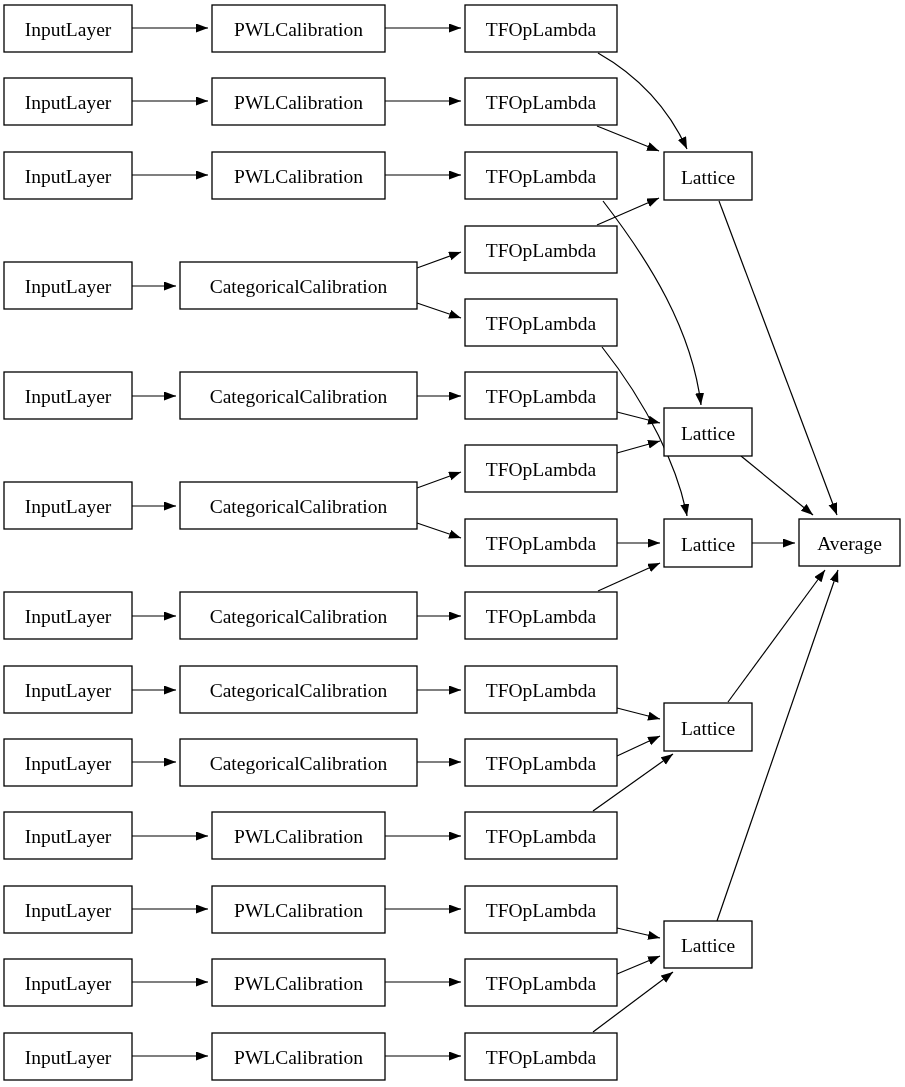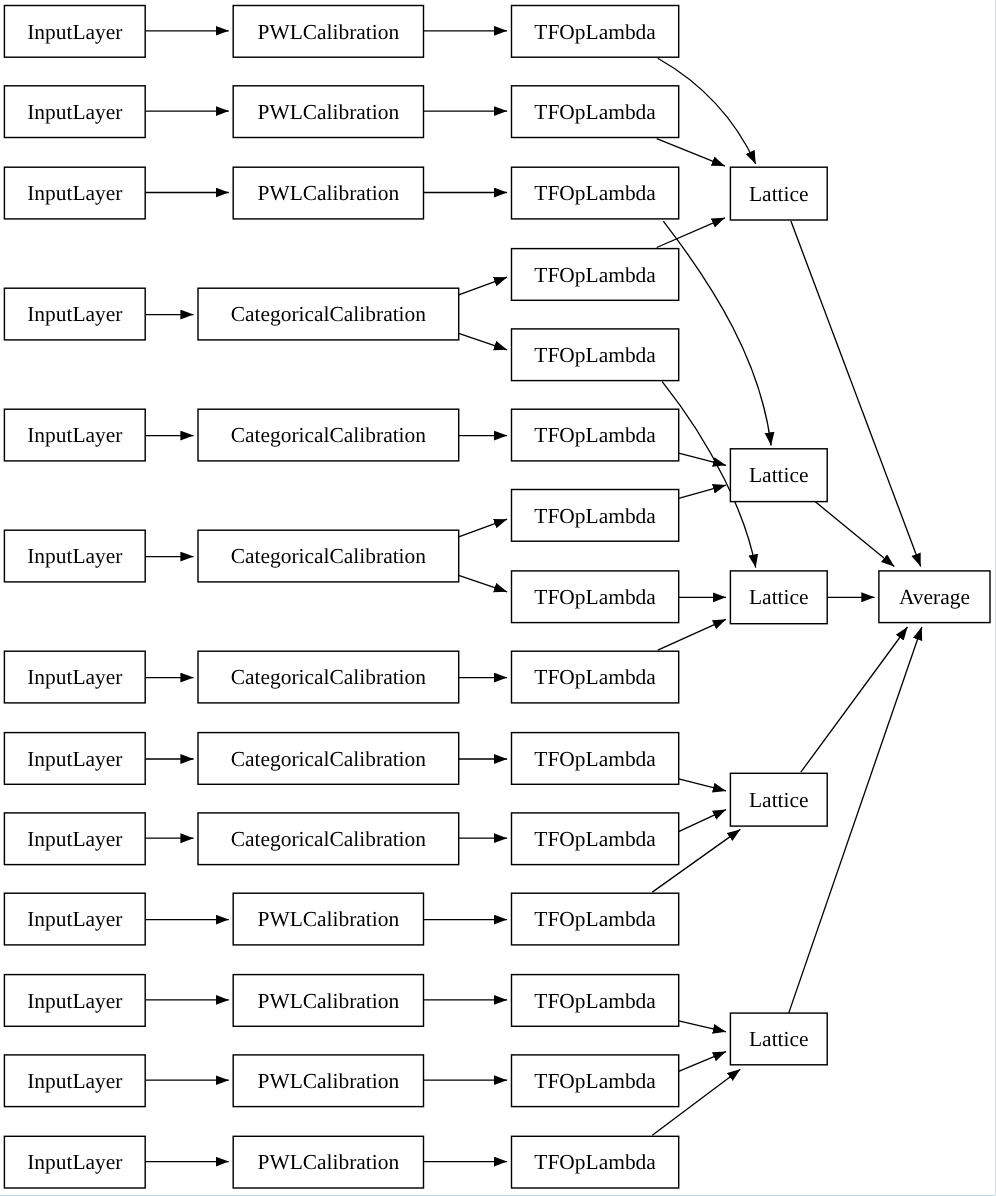--- a/index.html
+++ b/index.html
@@ -1,16 +1,16 @@
 <!DOCTYPE html>
 <html><head>
 <meta charset="utf-8">
 <style>
   html, body { margin: 0; padding: 0; background: #ffffff; }
-  .canvas-wrap { width: 905px; height: 1087px; background: #0369a1; }
+  .canvas-wrap { width: 905px; height: 1087px; background: #14532d; }
   .node-box   { }
   .node-label { text-anchor: middle; dominant-baseline: central;
                 font-family: "Liberation Serif", "DejaVu Serif", serif; }
   .edge       { fill: none; }
 </style>
 </head>
 <body>
 
 <div class="canvas-wrap">
   <svg id="graph" xmlns="http://www.w3.org/2000/svg" width="905" height="1087" viewBox="0 0 905 1087" style="background: rgb(255, 255, 255);">

